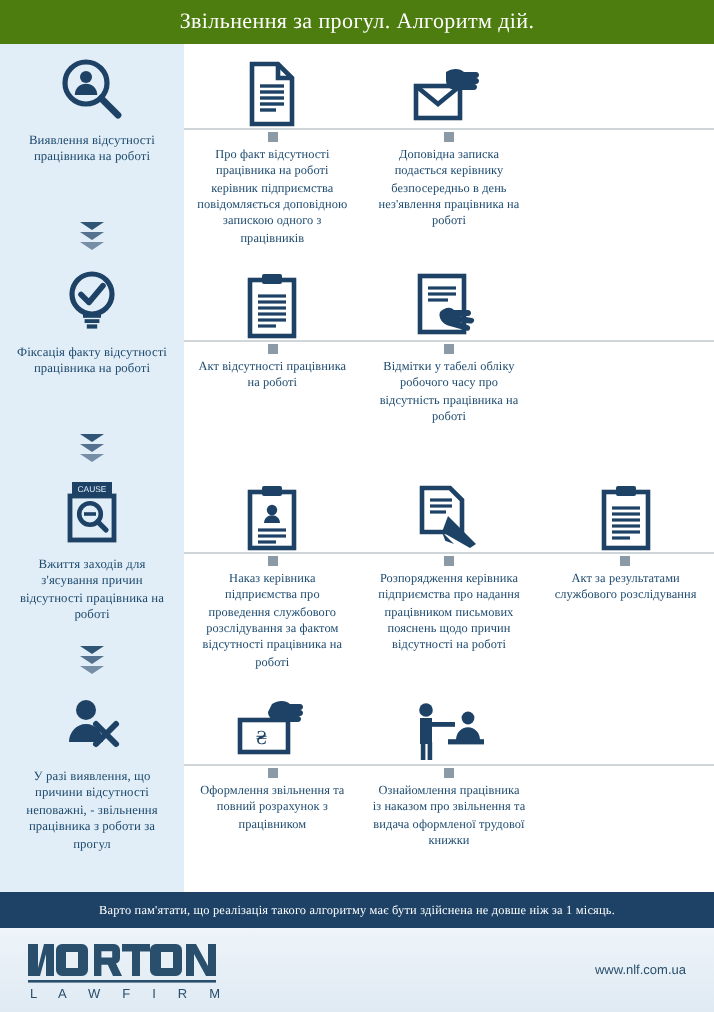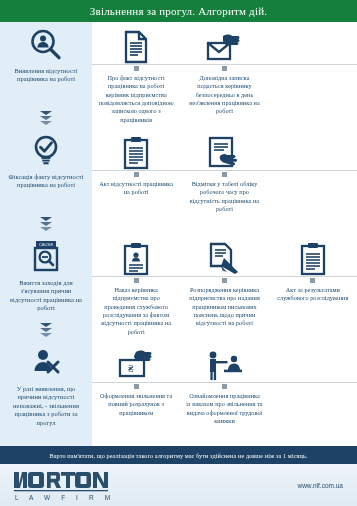--- a/index.html
+++ b/index.html
@@ -8,21 +8,21 @@
     font-family:"Liberation Serif", serif;
     background:#ffffff;
     color:#1d4a6e;
     overflow:hidden;
   }
   .page { position:relative; width:357px; height:506px; background:#fff; }
 
   
   .header {
     height:22px;
-    background:#15803d;
+    background:#4d7c0f;
     display:flex; align-items:center; justify-content:center;
   }
   .header-title {
     color:#ffffff;
     font-size:11px;
     letter-spacing:.2px;
     font-family:"Liberation Serif", serif;
   }
 
   

